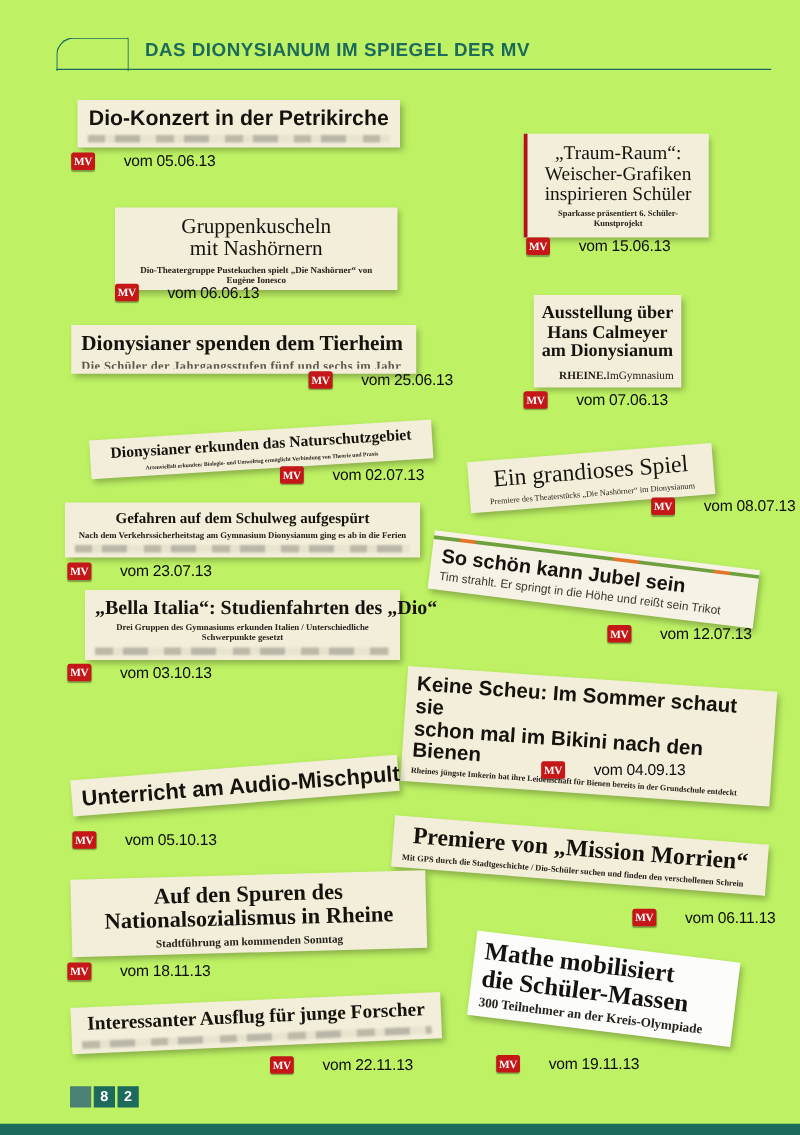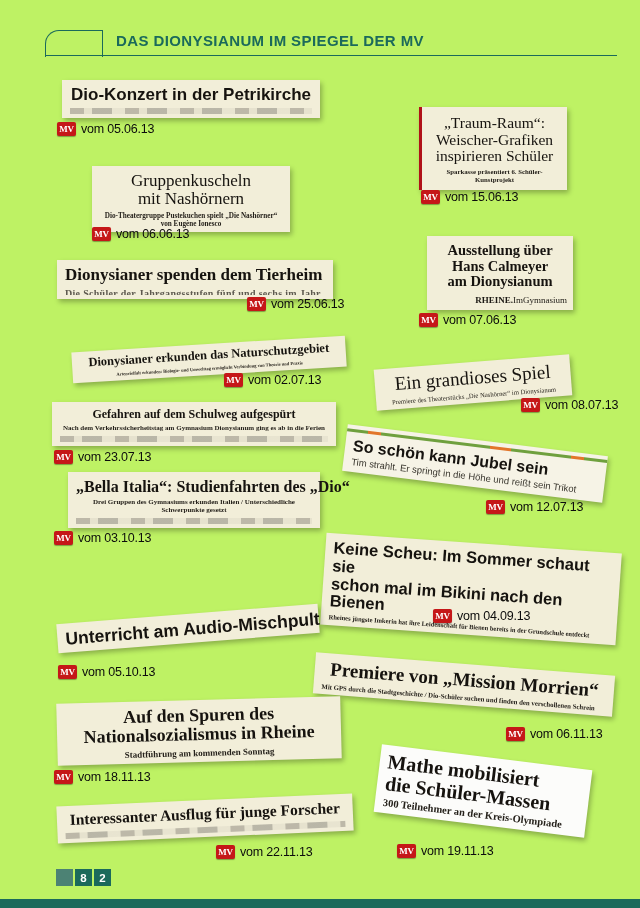--- a/index.html
+++ b/index.html
@@ -31,21 +31,21 @@
            font:bold 10px "Liberation Serif",serif;filter:blur(.4px);letter-spacing:.3px;}
   .redge{border-left:3px solid #b01218;}
   .jubel-bar{height:3px;margin:-2px -8px 5px -8px;
       background:linear-gradient(90deg,#6fa03e 0 8%,#e2762b 8% 13%,#6fa03e 13% 55%,
                  #e2762b 55% 63%,#6fa03e 63% 86%,#e2762b 86% 91%,#6fa03e 91%);}
   .bodyline{display:flex;justify-content:flex-end;margin-top:5px;
             font:9px "Liberation Serif",serif;color:#1d1a15;}
   .bodyline .b{font-weight:bold;}
 
   
-  .dl{position:absolute;display:flex;align-items:center;gap:5px;
+  .dl{position:absolute;display:flex;align-items:center;gap:23px;
       font-size:12.5px;letter-spacing:-.2px;color:#0c0c0c;}
   .mv{width:19px;height:14px;background:#c51718;color:#ffffff;border-radius:2px;
       font:bold 9px "Liberation Serif",serif;display:flex;align-items:center;
       justify-content:center;box-shadow:0 1px 1px rgba(0,0,0,.35);flex:none;}
 
   
   .pg{position:absolute;left:56px;top:869px;display:flex;gap:2px;}
   .pg .box{width:17px;height:17px;background:#1b6a5b;color:#fff;
            font:bold 11.5px "Liberation Sans",sans-serif;
            display:flex;align-items:center;justify-content:center;}
@@ -74,40 +74,40 @@
     <div class="hl serif normalw center" style="font-size:15.5px;">„Traum-Raum“:
 Weischer-Grafiken
 inspirieren Schüler</div>
     <div class="sub serif" style="font-size:6.8px;">Sparkasse präsentiert 6. Schüler-Kunstprojekt</div>
   </div>
   <div class="dl" style="left:421px;top:190px;">
     <span class="mv">MV</span>
     <span>vom 15.06.13</span>
   </div>
 
-  <div class="clip" style="left:92px;top:166px;width:198px;">
+  <div class="clip" style="left:92px;top:166px;width:226px;">
     <div class="hl serif normalw center" style="font-size:17px;">Gruppenkuscheln
 mit Nashörnern</div>
     <div class="sub serif" style="font-size:7.2px;">Dio-Theatergruppe Pustekuchen spielt „Die Nashörner“ von Eugène Ionesco</div>
   </div>
   <div class="dl" style="left:92px;top:227px;">
     <span class="mv">MV</span>
     <span>vom 06.06.13</span>
   </div>
 
   <div class="clip" style="left:57px;top:260px;width:276px;">
     <div class="hl serif nowrap" style="font-size:17px;">Dionysianer spenden dem Tierheim</div>
     <div class="cutline">Die Schüler der Jahrgangsstufen fünf und sechs im Jahr 2013</div>
   </div>
   <div class="dl" style="left:247px;top:297px;">
     <span class="mv">MV</span>
     <span>vom 25.06.13</span>
   </div>
 
-  <div class="clip" style="left:427px;top:236px;width:146px;padding:7px 6px 5px;">
+  <div class="clip" style="left:427px;top:236px;width:118px;padding:7px 6px 5px;">
     <div class="hl serif center" style="font-size:14.5px;">Ausstellung über
 Hans Calmeyer
 am Dionysianum</div>
     <div class="bodyline">
       <span class="b">RHEINE.</span>
       <span>Im</span>
       <span>Gymnasium</span>
     </div>
   </div>
   <div class="dl" style="left:419px;top:313px;">

